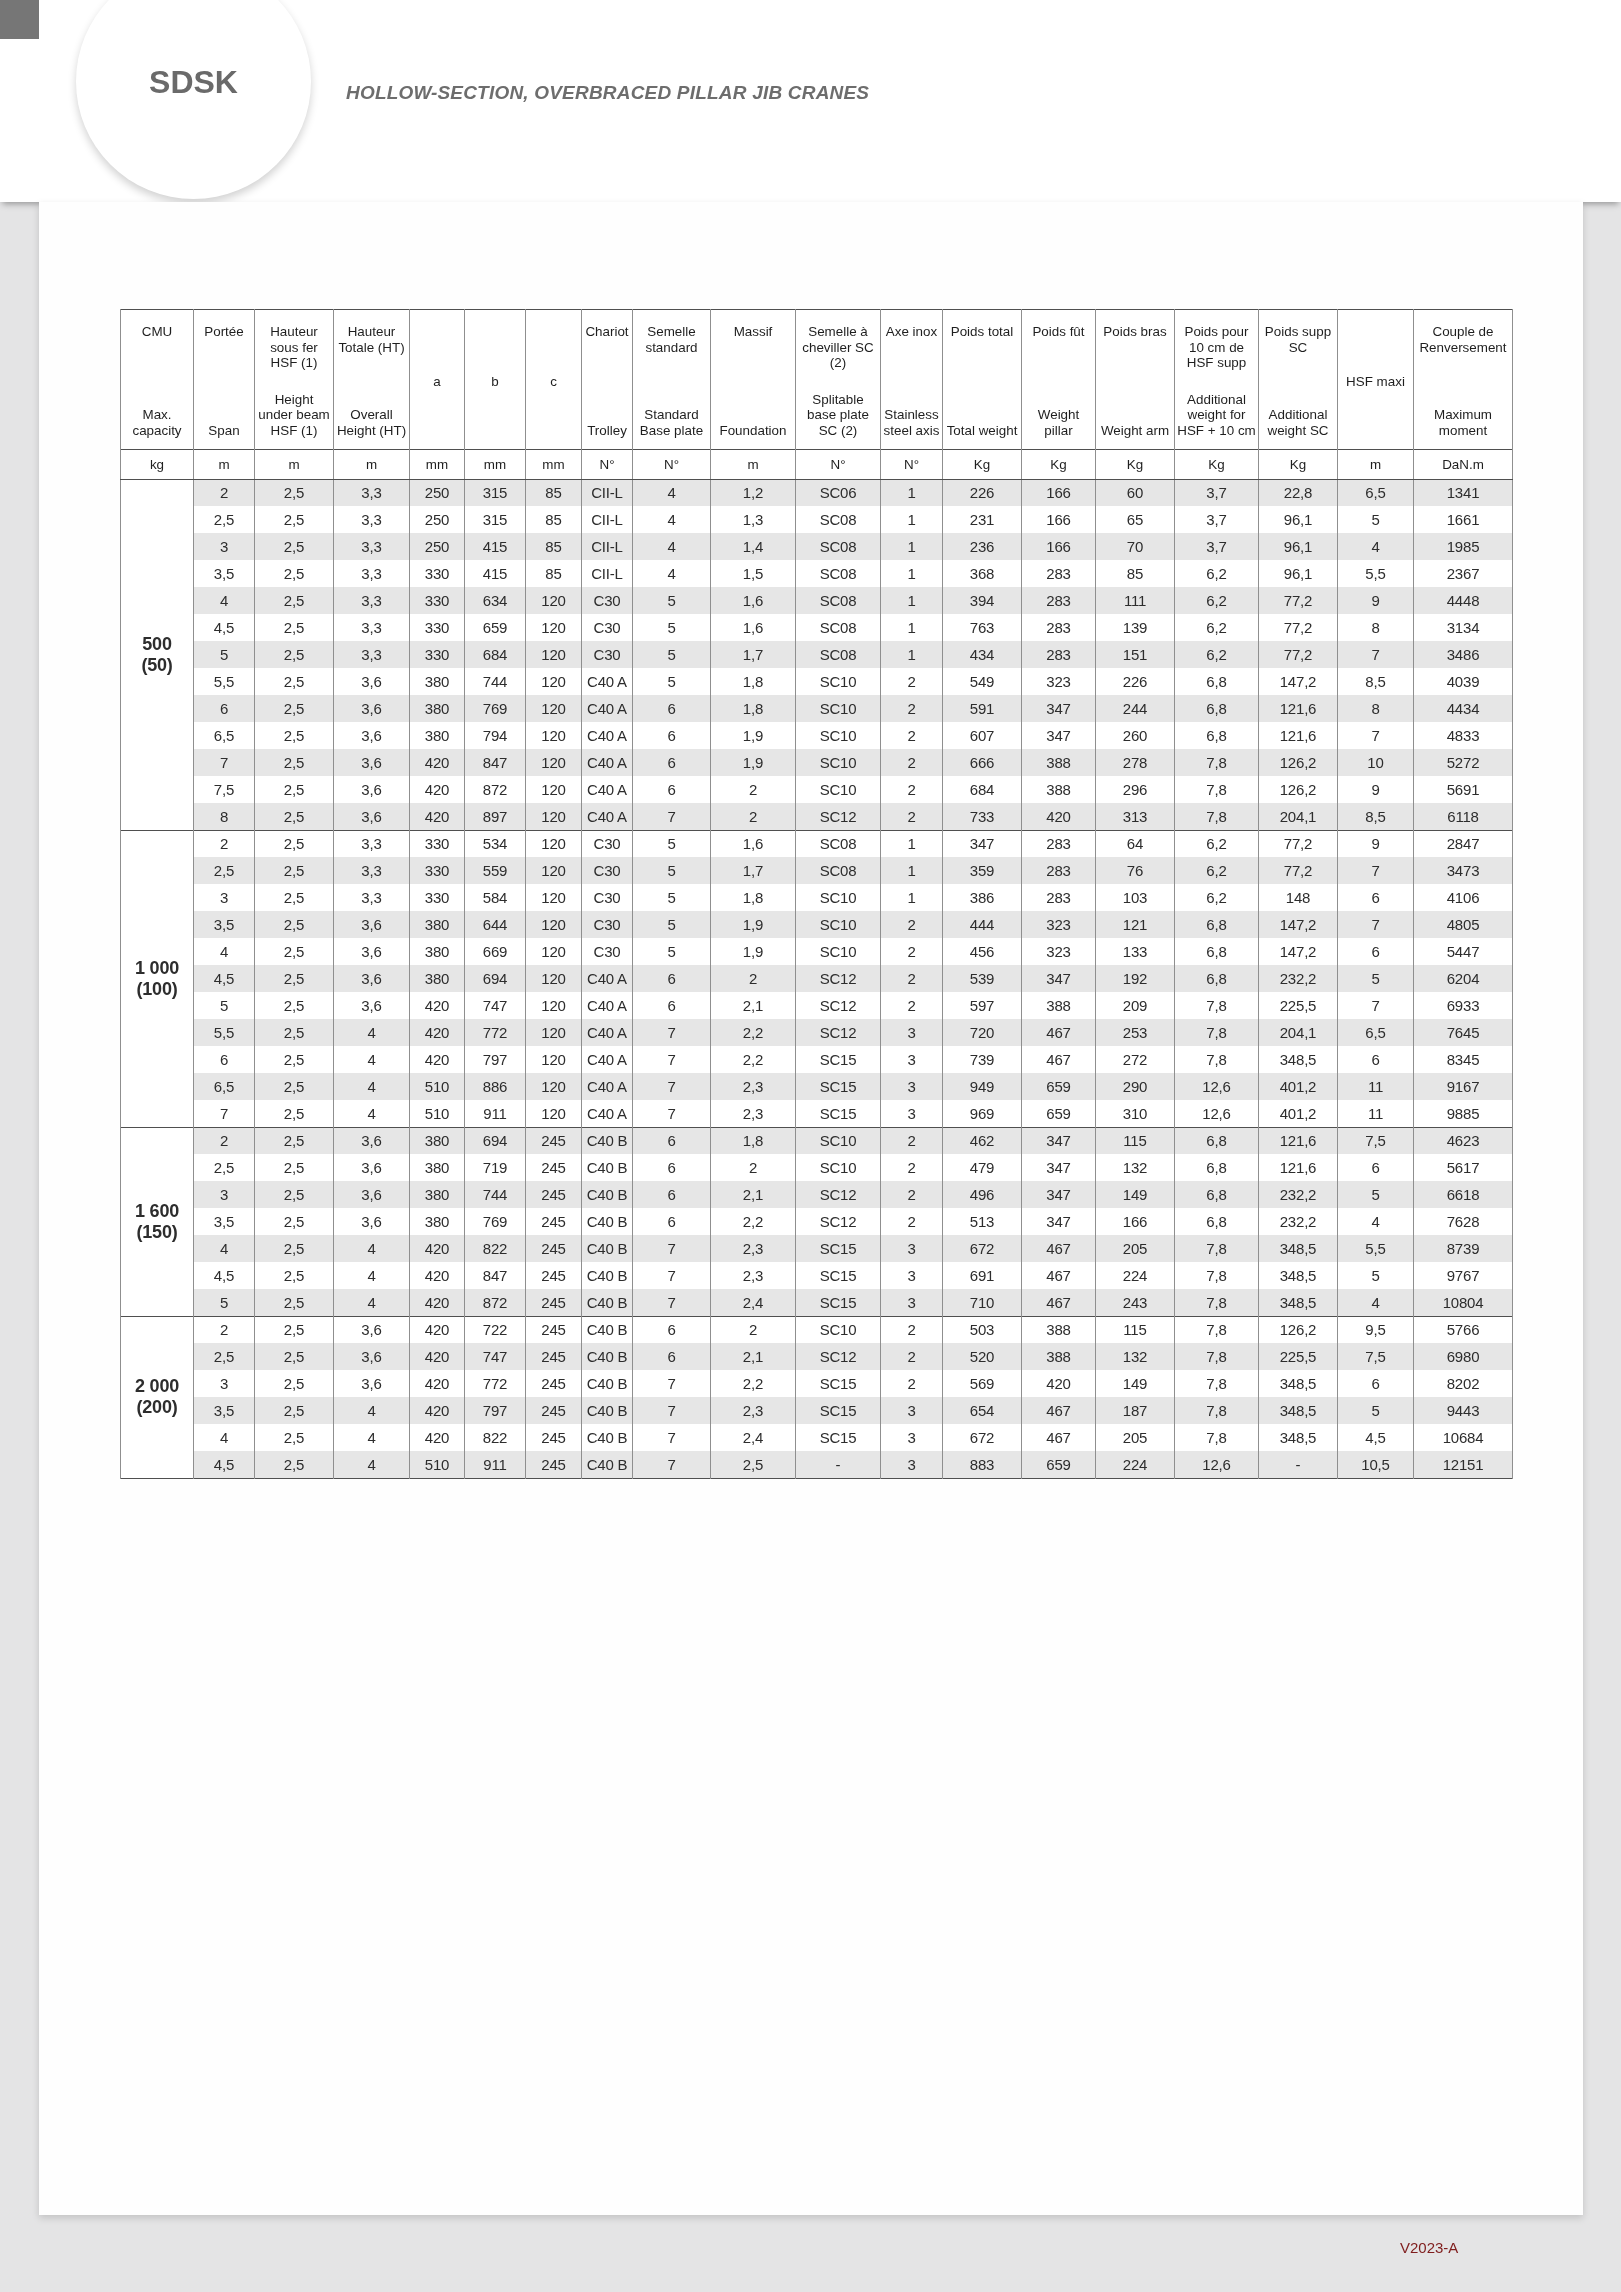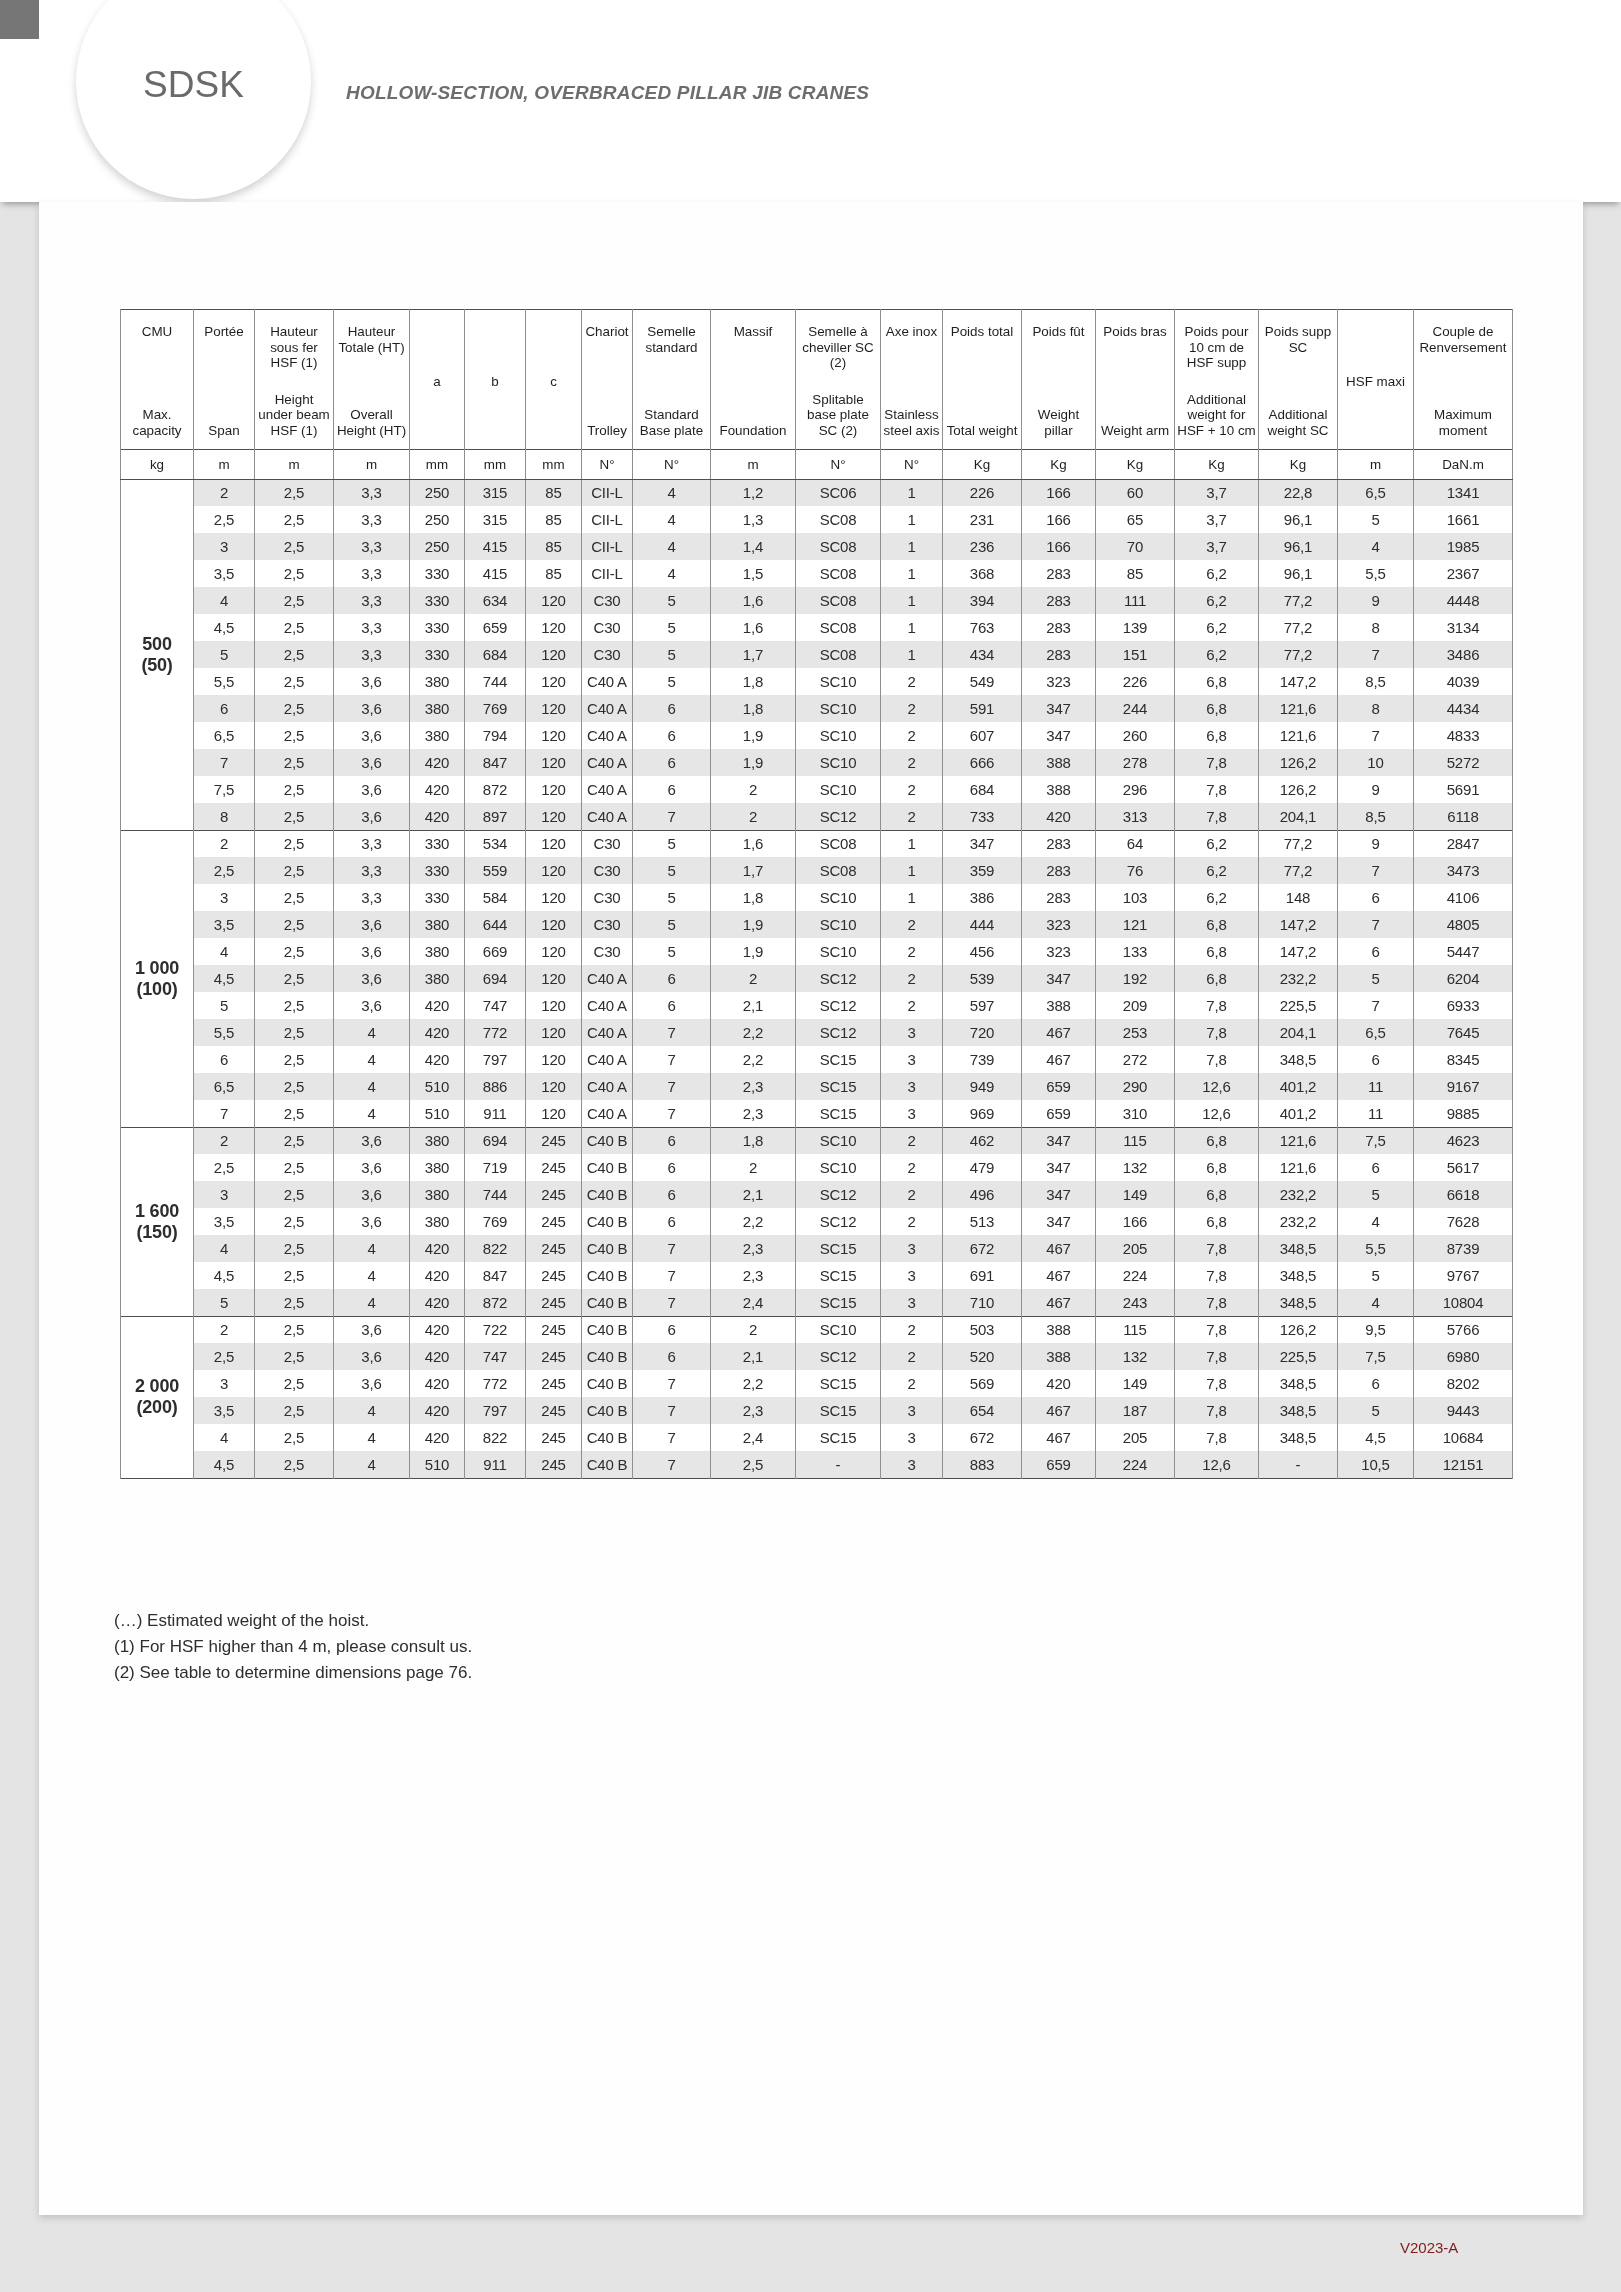--- a/index.html
+++ b/index.html
@@ -4,21 +4,21 @@
 <style>
   html,body{margin:0;padding:0;background:#e4e4e5;}
   .canvas{position:relative;width:1621px;height:2293px;background:#e4e4e5;overflow:hidden;
           font-family:"Liberation Sans",sans-serif;}
   .top-band{position:absolute;left:0;top:0;width:1621px;height:202px;background:#ffffff;
             box-shadow:0 3.6px 6.3px -1.8px rgba(0,0,0,0.35);}
   .corner-square{position:absolute;left:0;top:0;width:39px;height:39px;background:#767676;}
   .logo-circle{position:absolute;left:76px;top:-36px;width:235px;height:235px;border-radius:50%;
                background:#ffffff;box-shadow:0 4.5px 8px rgba(0,0,0,0.18);}
   .logo-text{position:absolute;left:0;right:0;top:100px;text-align:center;
-             font-size:37px;font-weight:400;color:#6a6a6a;letter-spacing:0px;}
+             font-size:32px;font-weight:700;color:#6a6a6a;letter-spacing:0px;}
   .page-title{position:absolute;left:346px;top:82px;font-size:19px;font-weight:700;color:#6d6d6d;
               letter-spacing:0.2px;font-style:italic;}
   .sheet{position:absolute;left:39px;top:202px;width:1544px;height:2013px;background:#fefefe;
          box-shadow:0 2.7px 7.2px rgba(0,0,0,0.15);}
   .table-wrap{position:absolute;left:120px;top:309px;}
   table.spec{border-collapse:collapse;table-layout:fixed;width:1265px;background:#fff;
              border:1.8px solid #4f4f4f;}
   table.spec th,table.spec td{border-left:0.9px solid #8f8f8f;border-right:0.9px solid #8f8f8f;
              padding:0;text-align:center;vertical-align:middle;color:#2d2d2d;overflow:hidden;}
   tr.hdr{height:139px;}
@@ -968,22 +968,17 @@
             <td>12,6</td>
             <td>-</td>
             <td>10,5</td>
             <td>12151</td>
           </tr>
         </tbody>
     </table>
   </div>
 
 
-  <div class="footnotes fn-en">
-    <div>(…) Estimated weight of the hoist.</div>
-    <div>(1) For HSF higher than  4 m, please consult us.</div>
-    <div>(2) See table to determine dimensions page 76.</div>
-  </div>
 
   <div class="version">V2023-A</div>
 
 </div>
 
 
 </body></html>

